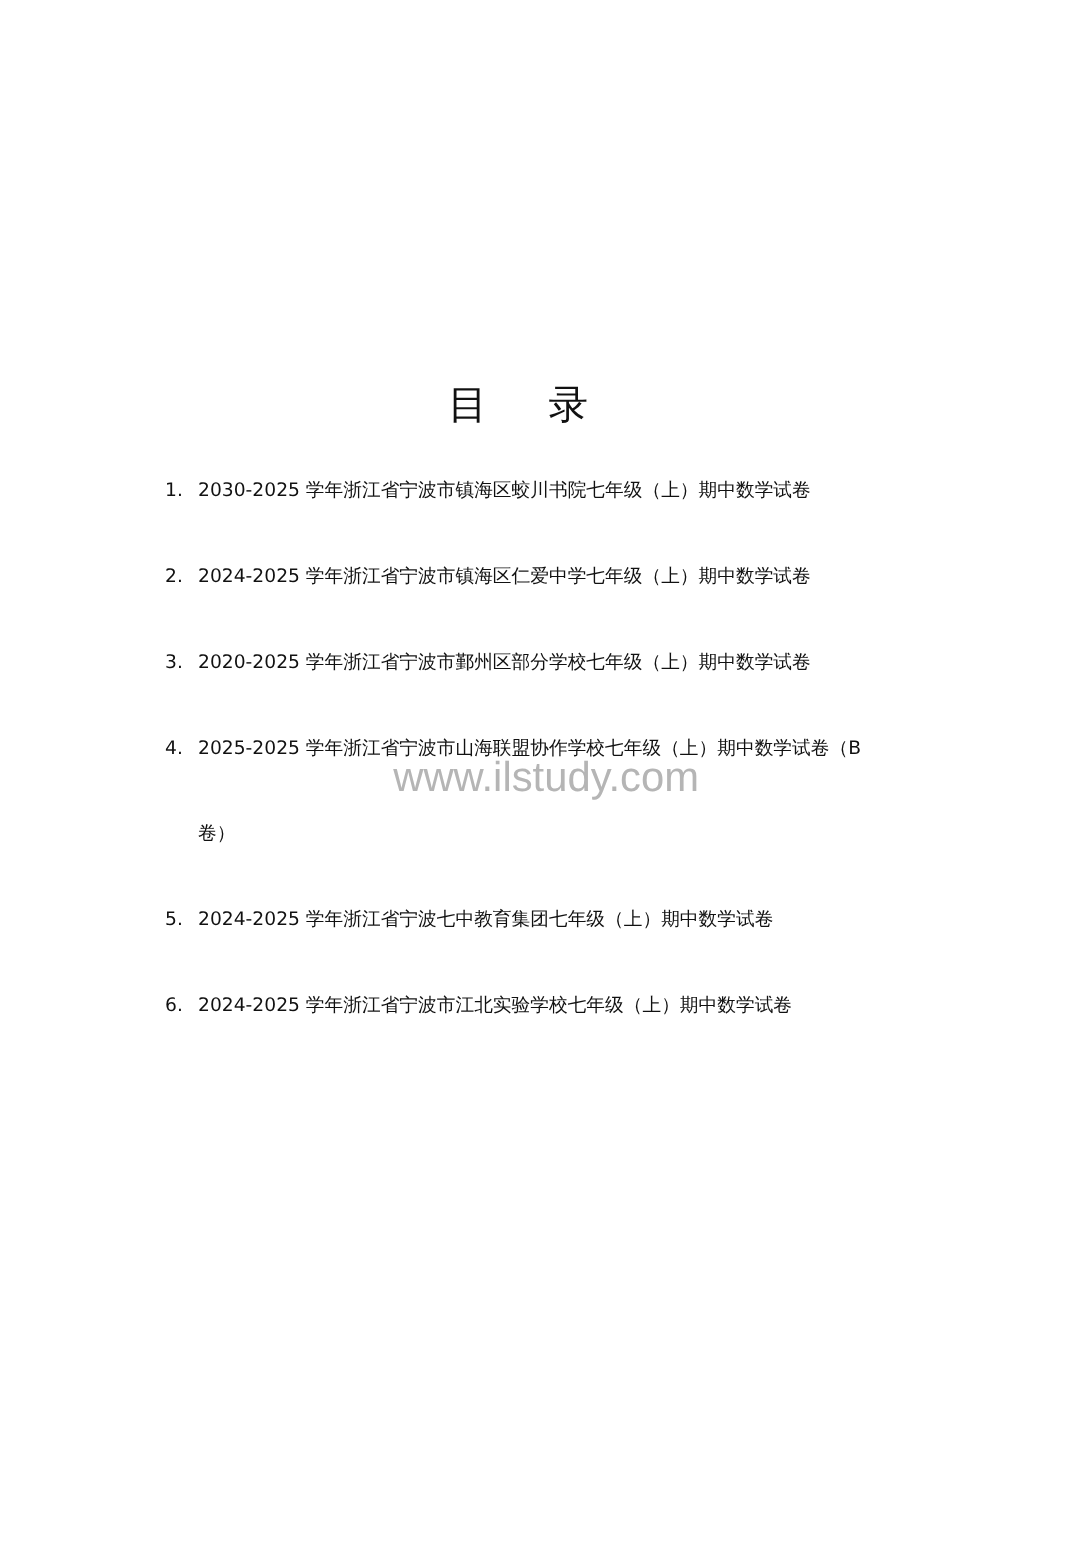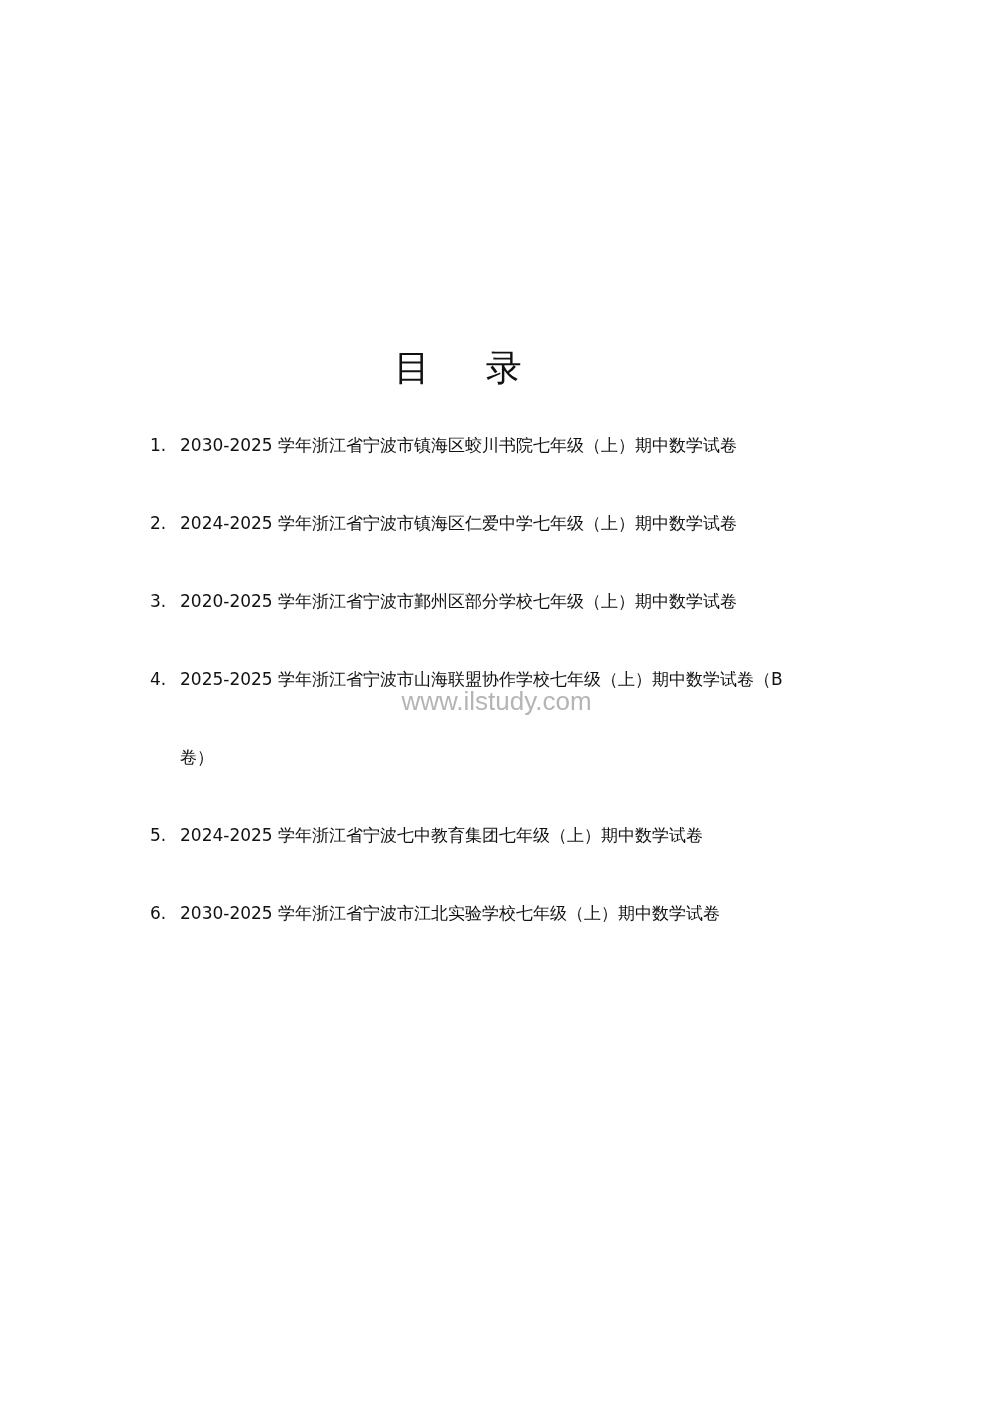--- a/index.html
+++ b/index.html
@@ -1,25 +1,25 @@
 <!DOCTYPE html>
 <html><head>
 <meta charset="utf-8">
 <style>
   html, body { margin: 0; padding: 0; background: #ffffff; }
   body { width: 993px; height: 1404px; position: relative; overflow: hidden;
          font-family: "DejaVu Sans", "Liberation Sans", sans-serif; color: #111; }
   .title { position: absolute; top: 344px; left: 0; width: 938px; text-align: center;
-           font-size: 36px; letter-spacing: 22px; font-family: "DejaVu Serif", serif; font-weight: normal; }
+           font-size: 36px; letter-spacing: 22px; font-family: "DejaVu Serif", serif; font-weight: normal; padding-left: 13px; }
   .toc { position: absolute; top: 430px; left: 150px; width: 700px; }
   .item { position: absolute; left: 0; font-size: 17px; white-space: nowrap; }
   .num { display: inline-block; width: 30px; }
   .cont { position: absolute; left: 30px; font-size: 17px; }
   .watermark { position: absolute; top: 686px; left: 0; width: 993px; text-align: center;
-               font-size: 26px; color: #b5b5b5; font-family: "Liberation Sans", sans-serif; }
+               font-size: 38px; color: #b5b5b5; font-family: "Liberation Sans", sans-serif; }
 </style>
 </head>
 <body>
 
 <div class="title">目 录</div>
 
 <div class="toc">
   <div class="item" style="top:4px">
     <span class="num">1.</span><span>2030-2025 学年浙江省宁波市镇海区蛟川书院七年级（上）期中数学试卷</span>
   </div>
@@ -30,17 +30,17 @@
     <span class="num">3.</span><span>2020-2025 学年浙江省宁波市鄞州区部分学校七年级（上）期中数学试卷</span>
   </div>
   <div class="item" style="top:238px">
     <span class="num">4.</span><span>2025-2025 学年浙江省宁波市山海联盟协作学校七年级（上）期中数学试卷（B</span>
   </div>
   <div class="cont" style="top:316px">卷）</div>
   <div class="item" style="top:394px">
     <span class="num">5.</span><span>2024-2025 学年浙江省宁波七中教育集团七年级（上）期中数学试卷</span>
   </div>
   <div class="item" style="top:472px">
-    <span class="num">6.</span><span>2030-2025 学年浙江省宁波市江北实验学校七年级（上）期中数学试卷</span>
+    <span class="num">6.</span><span>2024-2025 学年浙江省宁波市江北实验学校七年级（上）期中数学试卷</span>
   </div>
 </div>
 
 <div class="watermark">www.ilstudy.com</div>
 
 </body></html>

